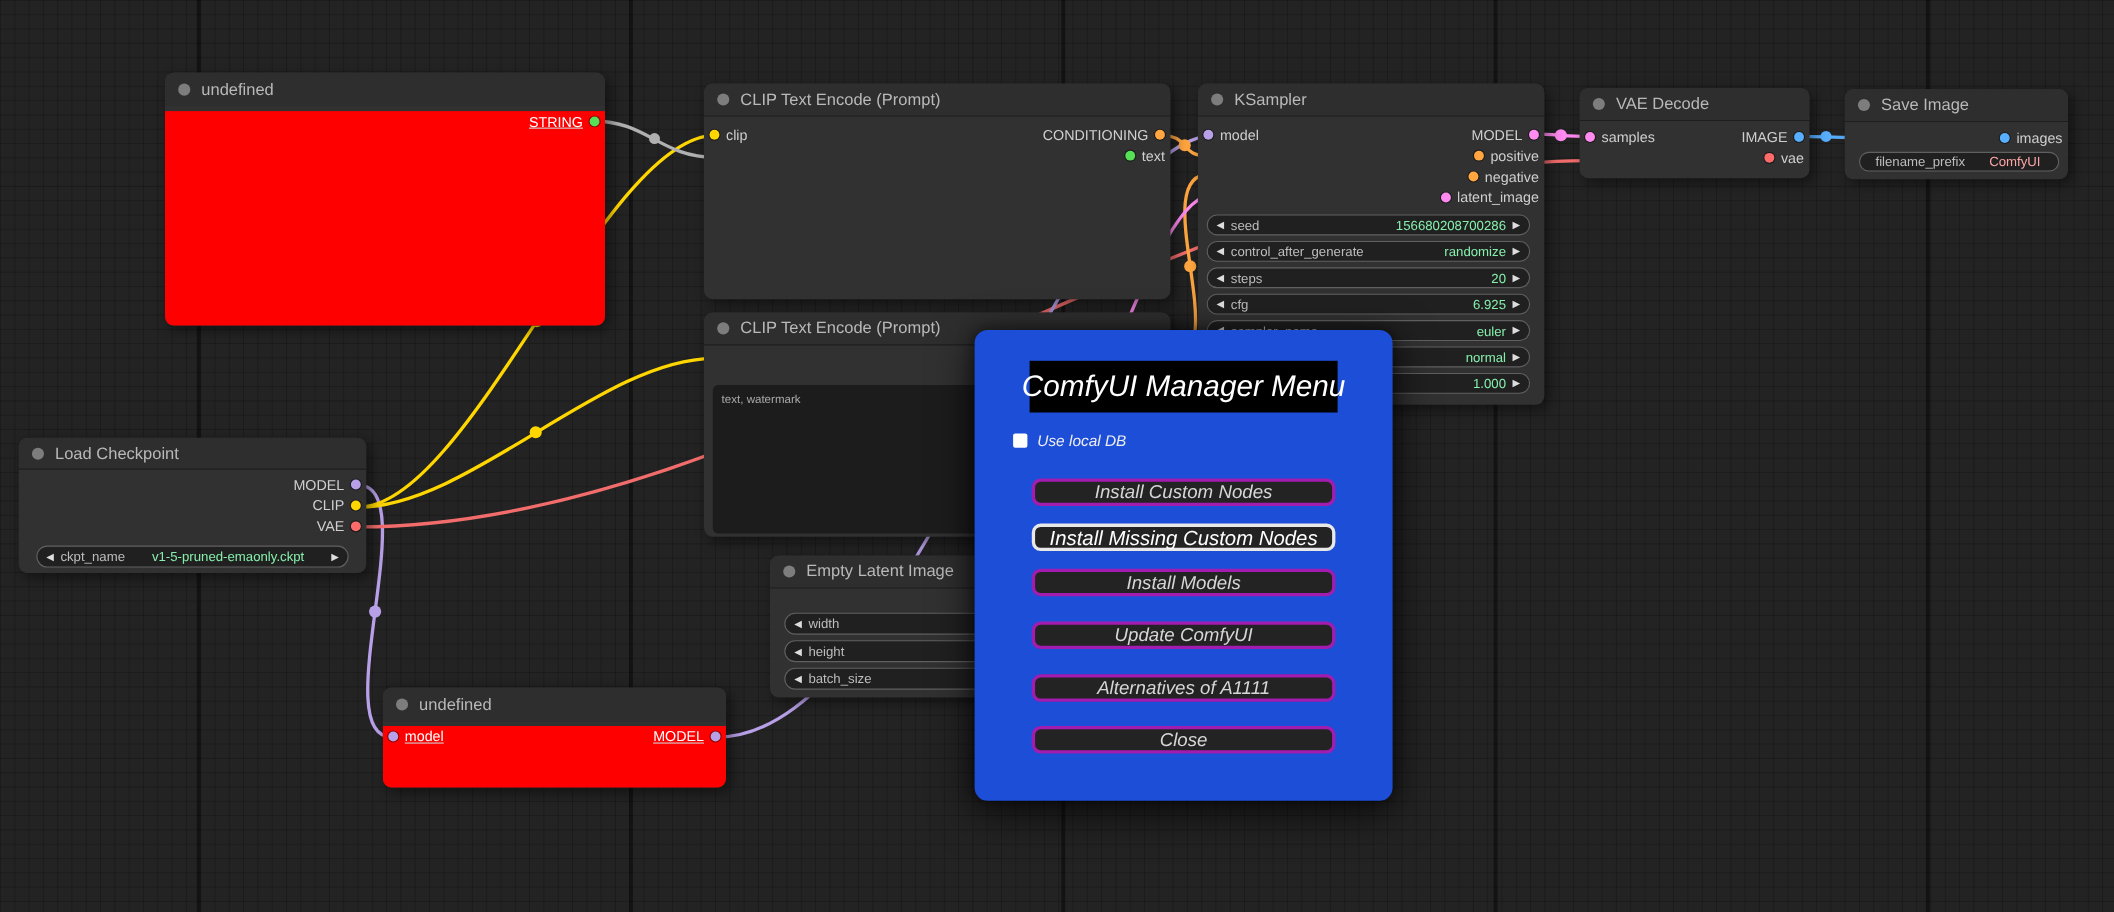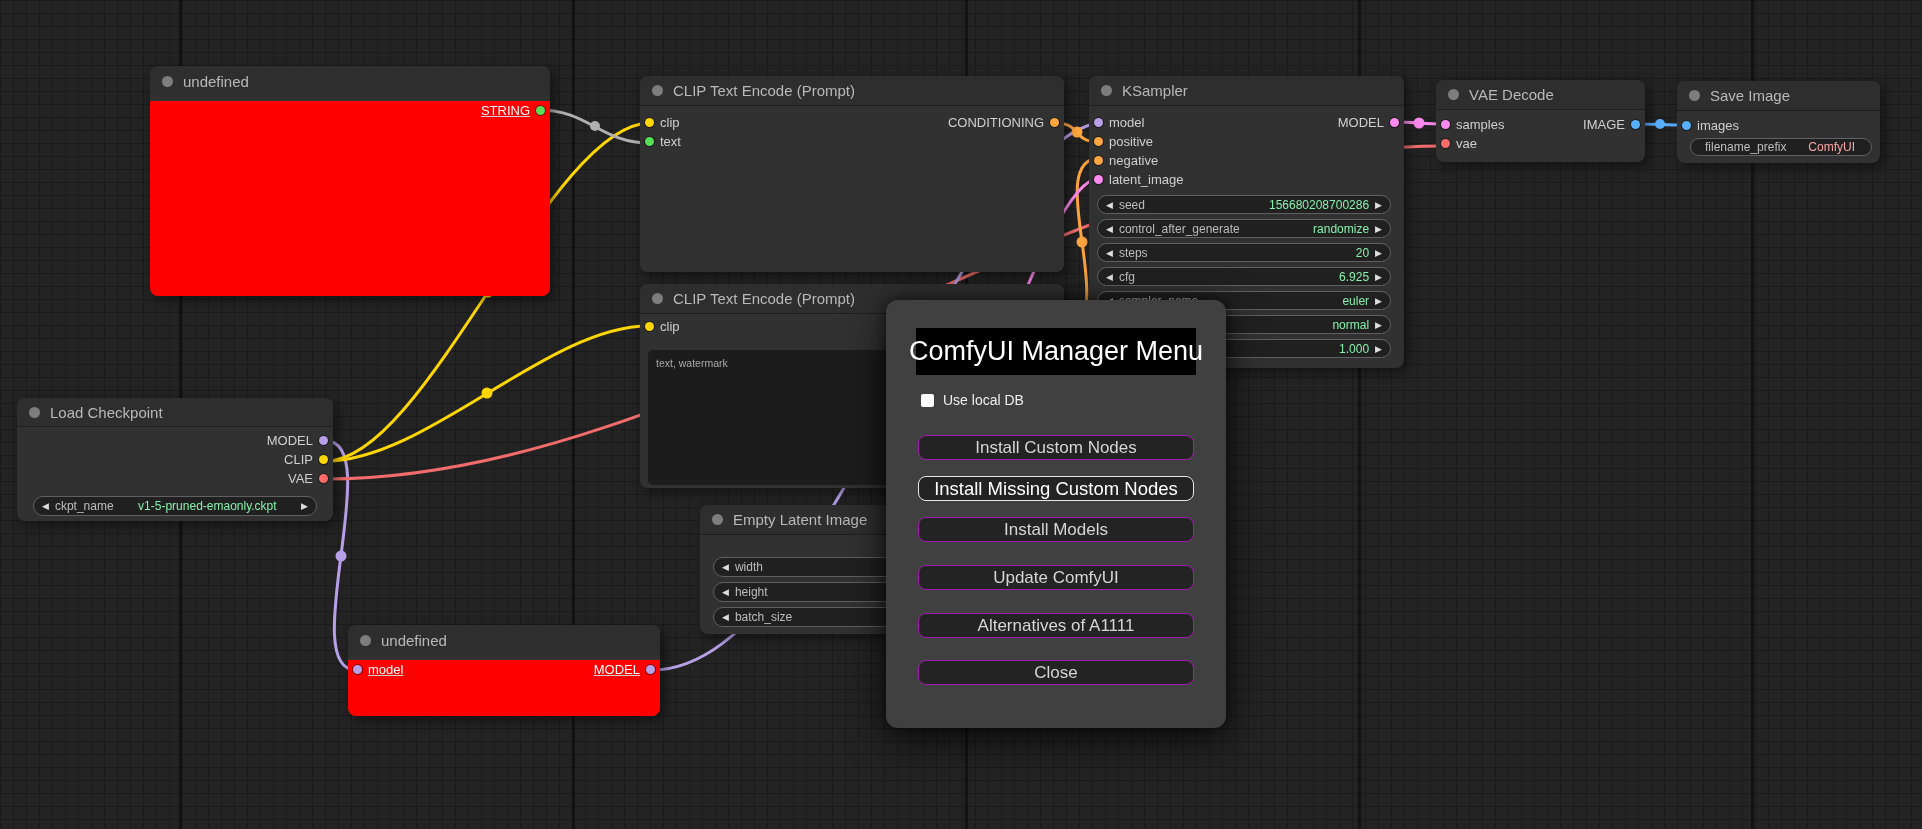--- a/index.html
+++ b/index.html
@@ -21,21 +21,21 @@
   }
   .ntitle{
     height:30px;display:flex;align-items:center;gap:10px;padding:0 12px;
     background:#2e2e2e;color:#b9b9b9;font-size:15px;
     border-bottom:1px solid rgba(0,0,0,.35);box-sizing:border-box;white-space:nowrap;
   }
   .tdot{width:11px;height:11px;border-radius:50%;background:#7d7d7d;flex:none;}
   .redbody .ntitle{border-bottom:none;}
   .redbody .nbody{background:#fe0000;height:100%;text-decoration:underline;}
   .nbody{position:relative;}
-  .row{display:flex;align-items:center;height:19px;padding:0 5px;gap:6px;white-space:nowrap;}
+  .row{display:flex;align-items:center;height:19px;padding:0 5px;gap:6px;white-space:nowrap;justify-content:flex-end;}
   .row.between{justify-content:space-between;}
   .row.out{justify-content:flex-end;}
   .side{display:flex;align-items:center;gap:6px;}
   .dot{width:9px;height:9px;border-radius:50%;flex:none;box-shadow:0 0 0 1px rgba(0,0,0,.45);}
   .dot-model{background:#b8a0e8;} .dot-clip{background:#ffd600;} .dot-vae{background:#ff6b6b;}
   .dot-cond{background:#ffa640;} .dot-latent{background:#ff8af0;} .dot-image{background:#58aeff;}
   .dot-string{background:#55e055;}
   .white{color:#fff;}
   .pill{
     display:flex;align-items:center;height:19px;background:#202020;
@@ -45,33 +45,34 @@
   .pill .arr{font-size:9px;color:#ddd;flex:none;}
   .pill .wvalue{flex:1;text-align:right;color:#86efac;}
   .pill .wvalue.center{text-align:center;}
   .widgets{display:flex;flex-direction:column;gap:5px;}
   .ta{
     position:absolute;background:#1c1c1c;border-radius:5px;color:#a9a9a9;
     font-size:10.5px;padding:7px 8px;box-sizing:border-box;line-height:1.2;
   }
   
   #manager-dialog{
-    position:absolute;left:886px;top:300px;width:340px;height:428px;z-index:2;
-    background:#404040;border-radius:12px;
+    position:absolute;left:886px;top:300px;width:380px;height:428px;z-index:2;
+    background:#1d4ed8;border-radius:12px;
     box-shadow:0 10px 40px rgba(0,0,0,.7), 0 0 14px rgba(0,0,0,.5);
+    font-style:italic;
   }
   .dtitle{
     width:280px;height:47px;margin:28px auto 0;background:#000;color:#fff;
     display:flex;align-items:center;justify-content:center;font-size:27px;white-space:nowrap;
   }
   .dcheckrow{display:flex;align-items:center;gap:9px;margin:16px 0 0 35px;height:18px;color:#eee;font-size:14px;}
   .dcheck{width:13px;height:13px;background:#fff;border-radius:2px;flex:none;}
   .dbtn{
     width:276px;height:25px;margin:6px auto 16px;background:#232323;
-    border:1px solid #a21caf;border-radius:8px;color:#d6d6d6;font-size:17px;
+    border:3px solid #a21caf;border-radius:8px;color:#d6d6d6;font-size:17px;
     display:flex;align-items:center;justify-content:center;box-sizing:border-box;white-space:nowrap;
   }
   .dbtn.first{margin-top:26px;}
   .dbtn.gap{margin-top:23px;}
   .dbtn.gap2{margin-top:22px;}
   .dbtn.hl{color:#fff;border-color:#e8e8e8;font-size:18.5px;}
 </style>
 </head>
 <body>
 

